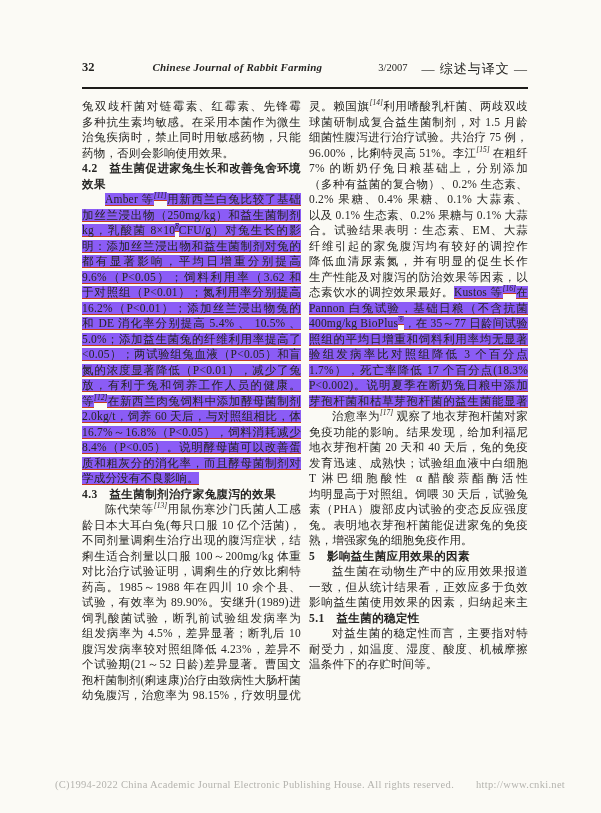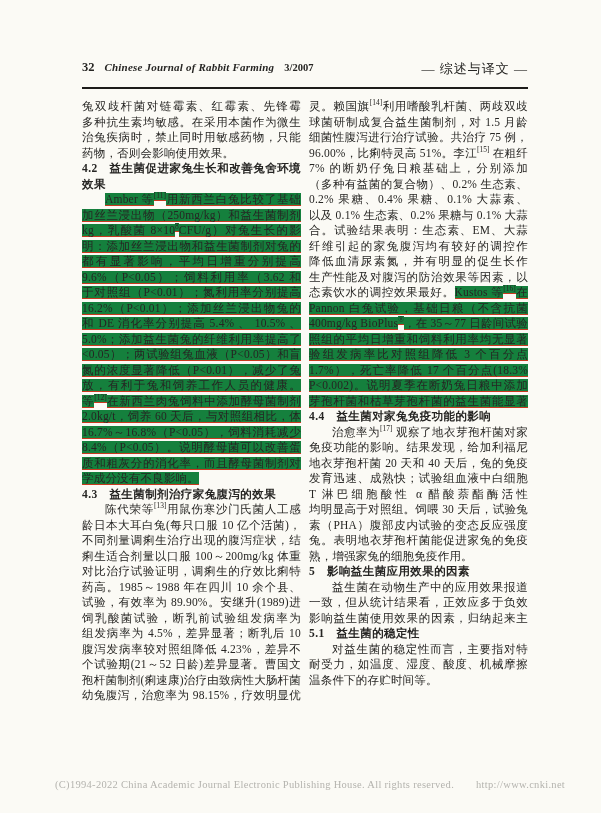--- a/index.html
+++ b/index.html
@@ -12,44 +12,44 @@
     overflow:hidden;
   }
   .page{position:absolute;inset:0;background:#fbfaf5;}
   
   .header{
     position:absolute;left:82px;right:73px;top:60px;height:22px;
     display:flex;justify-content:space-between;align-items:flex-start;
   }
   .h-left{display:flex;align-items:baseline;gap:10px;}
   .pgnum{font-weight:bold;font-size:12.5px;}
-  .jname{font-style:italic;font-weight:bold;font-size:11px;letter-spacing:.2px;}
-  .issue{font-weight:bold;font-size:10.5px;}
+  .jname{font-style:italic;font-weight:bold;font-size:11px;letter-spacing:.2px;margin-left:48px;}
+  .issue{font-weight:normal;font-size:10.5px;margin-left:46px;}
   .h-right{font-size:13px;letter-spacing:1px;font-weight:500;}
   .rule{
     position:absolute;left:82px;right:73px;top:87px;height:2px;background:#1d1c1a;
   }
   
   .content{
     position:absolute;left:82px;top:99px;width:446px;
     display:flex;gap:8px;
   }
   .col{width:219px;}
   .line{
     height:15.5px;line-height:15.6px;font-size:11.5px;
     text-align:justify;text-align-last:justify;
     overflow:hidden;white-space:normal;
     letter-spacing:.2px;
   }
   .line.end,.line.head{text-align-last:left;}
   .line.head{font-weight:bold;letter-spacing:.4px;}
   .line.indent{text-indent:23px;}
-  .line sup{font-size:7.5px;line-height:0;vertical-align:super;letter-spacing:0;}
+  .line sup{font-size:7.5px;line-height:0;vertical-align:super;letter-spacing:0;font-style:italic;}
   .hl{
-    background:#15803d;
+    background:#8b5cf6;
     box-shadow:0 1px 0 #c8391f;
   }
   
   .footer{
     position:absolute;left:55px;top:779px;right:27px;
     font-size:10.5px;color:#b4b3ae;letter-spacing:.3px;
     display:flex;gap:22px;white-space:nowrap;
   }
 </style>
 </head>
@@ -124,21 +124,20 @@
         <div class="line"><span>降低血清尿素氮，并有明显的促生长作用。综合考虑</span></div>
         <div class="line"><span>生产性能及对腹泻的防治效果等因素，以 0.1% 生</span></div>
         <div class="line"><span>态素饮水的调控效果最好。</span><span class="hl">Kustos 等</span><sup class="hl">[16]</sup><span class="hl">在夏季用</span></div>
         <div class="line"><span class="hl">Pannon 白兔试验，基础日粮（不含抗菌素）中添加</span></div>
         <div class="line"><span class="hl">400mg/kg BioPlus</span><sup class="hl">®</sup><span class="hl">，在 35～77 日龄间试验组和对</span></div>
         <div class="line"><span class="hl">照组的平均日增重和饲料利用率均无显著差异；试</span></div>
         <div class="line"><span class="hl">验组发病率比对照组降低 3 个百分点（5.0% vs</span></div>
         <div class="line"><span class="hl">1.7%），死亡率降低 17 个百分点(18.3% vs 1.7%，</span></div>
         <div class="line"><span class="hl">P&lt;0.002)。说明夏季在断奶兔日粮中添加含有地衣</span></div>
         <div class="line"><span class="hl">芽孢杆菌和枯草芽孢杆菌的益生菌能显著地降低兔</span></div>
-        <div class="line head end"><span>4.4　益生菌对家兔免疫功能的影响</span></div>
         <div class="line indent"><span>治愈率为</span><sup>[17]</sup><span> 观察了地衣芽孢杆菌对家兔细胞</span></div>
         <div class="line"><span>免疫功能的影响。结果发现，给加利福尼断奶兔饲喂</span></div>
         <div class="line"><span>地衣芽孢杆菌 20 天和 40 天后，兔的免疫器官生长</span></div>
         <div class="line"><span>发育迅速、成熟快；试验组血液中白细胞总数和外周</span></div>
         <div class="line"><span>T 淋巴细胞酸性 α 醋酸萘酯酶活性（ANAE）阳性率</span></div>
         <div class="line"><span>均明显高于对照组。饲喂 30 天后，试验兔植物血凝</span></div>
         <div class="line"><span>素（PHA）腹部皮内试验的变态反应强度均强于对照</span></div>
         <div class="line"><span>兔。表明地衣芽孢杆菌能促进家兔的免疫器官的成</span></div>
         <div class="line end"><span>熟，增强家兔的细胞免疫作用。</span></div>
         <div class="line head end"><span>5　影响益生菌应用效果的因素</span></div>

